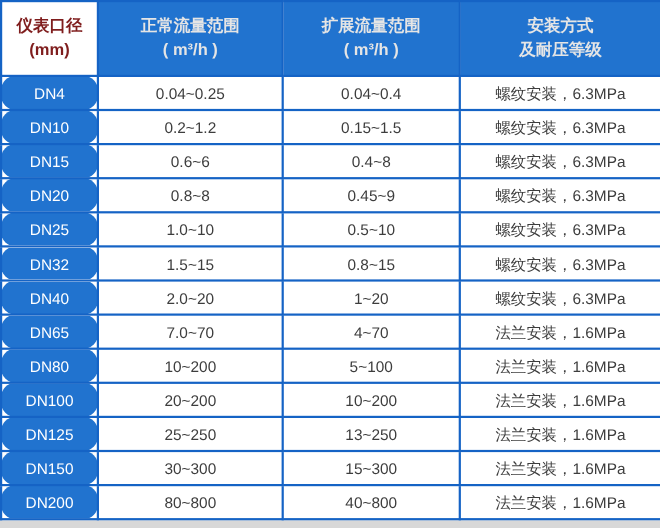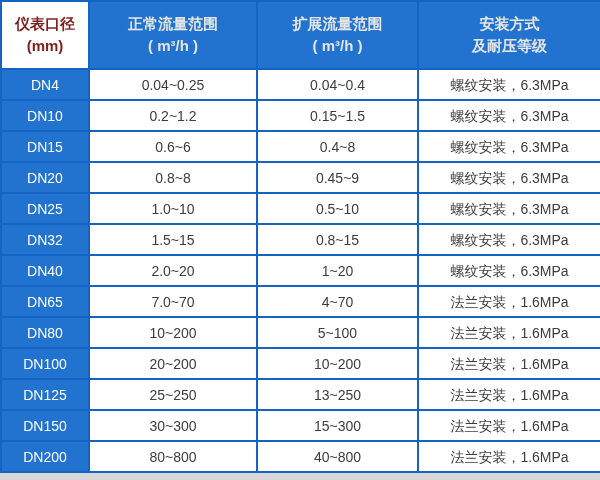--- a/index.html
+++ b/index.html
@@ -41,20 +41,21 @@
   thead th.diameter-head {
     background: #ffffff;
     color: #7f1d1d;
   }
   thead th .hline { display: block; }
   tbody td {
     background: #ffffff;
     color: #3d3d3d;
     font-size: 14px;
     line-height: 1;
+    border-radius: 13px;
   }
   tbody td.dn-cell {
     background: #2173cf;
     color: #ffffff;
     font-size: 14px;
   }
 </style>
 </head>
 <body>
 

